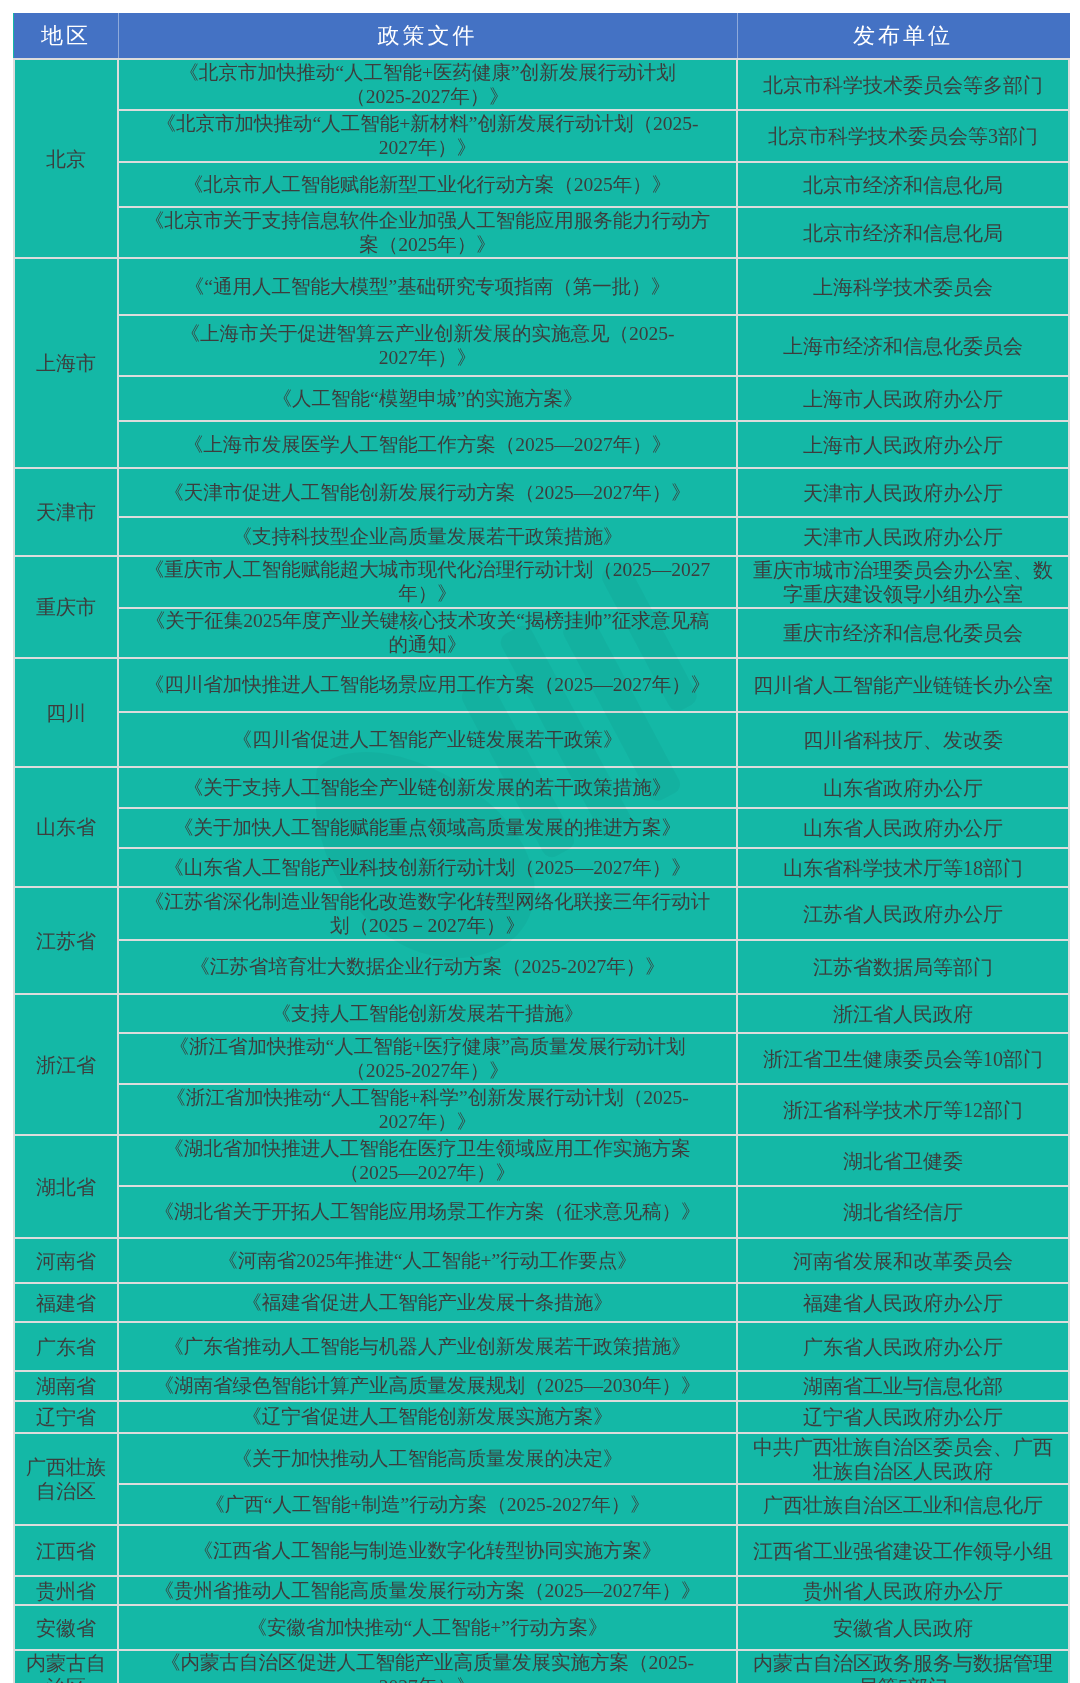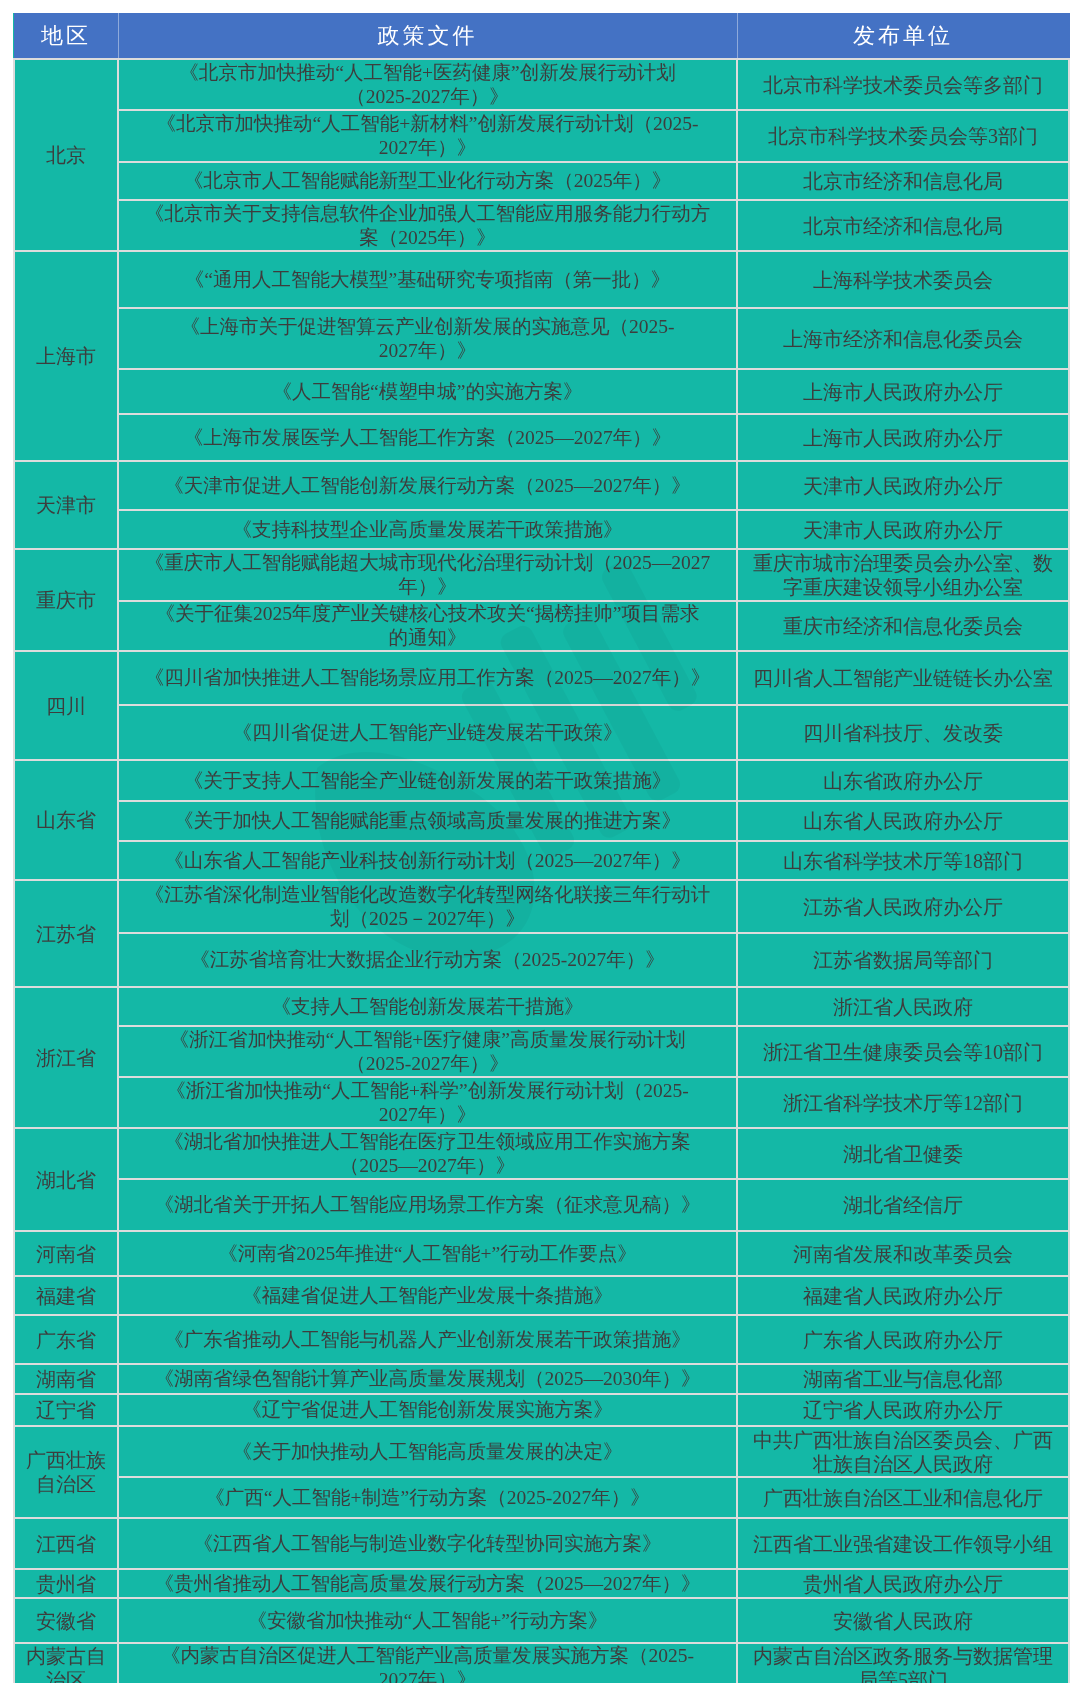--- a/index.html
+++ b/index.html
@@ -54,21 +54,21 @@
       <td class="region" rowspan="4">北京</td>
       <td class="policy">《北京市加快推动“人工智能+医药健康”创新发展行动计划
 （2025-2027年）》</td>
       <td class="pub">北京市科学技术委员会等多部门</td>
     </tr>
     <tr style="height:52px">
       <td class="policy">《北京市加快推动“人工智能+新材料”创新发展行动计划（2025-
 2027年）》</td>
       <td class="pub">北京市科学技术委员会等3部门</td>
     </tr>
-    <tr style="height:38px">
+    <tr style="height:45px">
       <td class="policy">《北京市人工智能赋能新型工业化行动方案（2025年）》</td>
       <td class="pub">北京市经济和信息化局</td>
     </tr>
     <tr style="height:51px">
       <td class="policy">《北京市关于支持信息软件企业加强人工智能应用服务能力行动方
 案（2025年）》</td>
       <td class="pub">北京市经济和信息化局</td>
     </tr>
 
     <tr style="height:57px">
@@ -100,21 +100,21 @@
       <td class="pub">天津市人民政府办公厅</td>
     </tr>
 
     <tr style="height:52px">
       <td class="region" rowspan="2">重庆市</td>
       <td class="policy">《重庆市人工智能赋能超大城市现代化治理行动计划（2025—2027
 年）》</td>
       <td class="pub">重庆市城市治理委员会办公室、数字重庆建设领导小组办公室</td>
     </tr>
     <tr style="height:50px">
-      <td class="policy">《关于征集2025年度产业关键核心技术攻关“揭榜挂帅”项目需求
+      <td class="policy">《关于征集2025年度产业关键核心技术攻关“揭榜挂帅”征求意见稿
 的通知》</td>
       <td class="pub">重庆市经济和信息化委员会</td>
     </tr>
 
     <tr style="height:54px">
       <td class="region" rowspan="2">四川</td>
       <td class="policy">《四川省加快推进人工智能场景应用工作方案（2025—2027年）》</td>
       <td class="pub">四川省人工智能产业链链长办公室</td>
     </tr>
     <tr style="height:55px">

